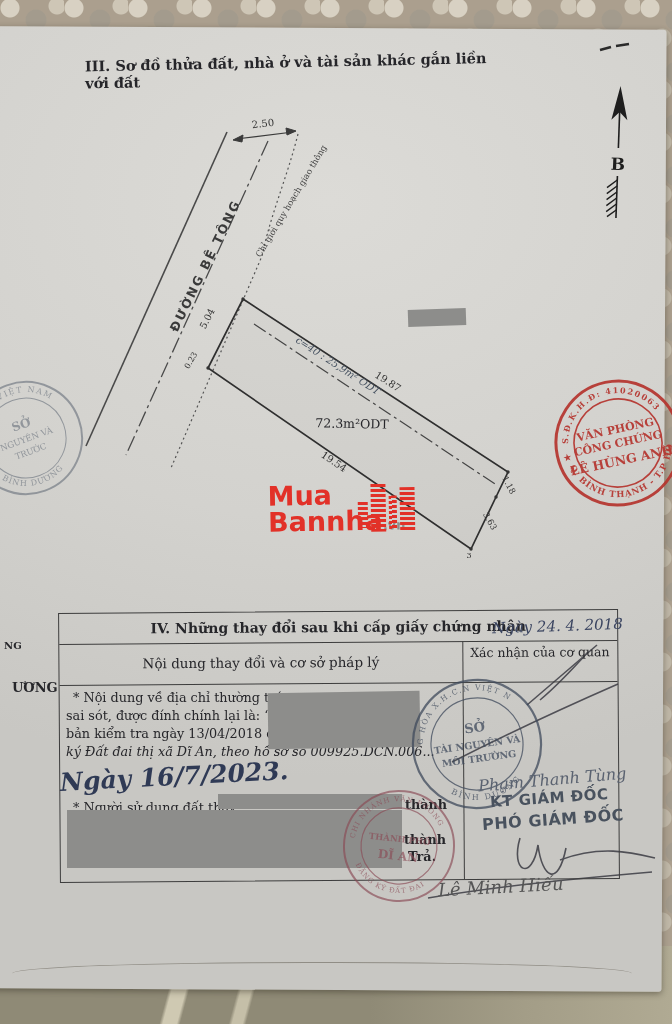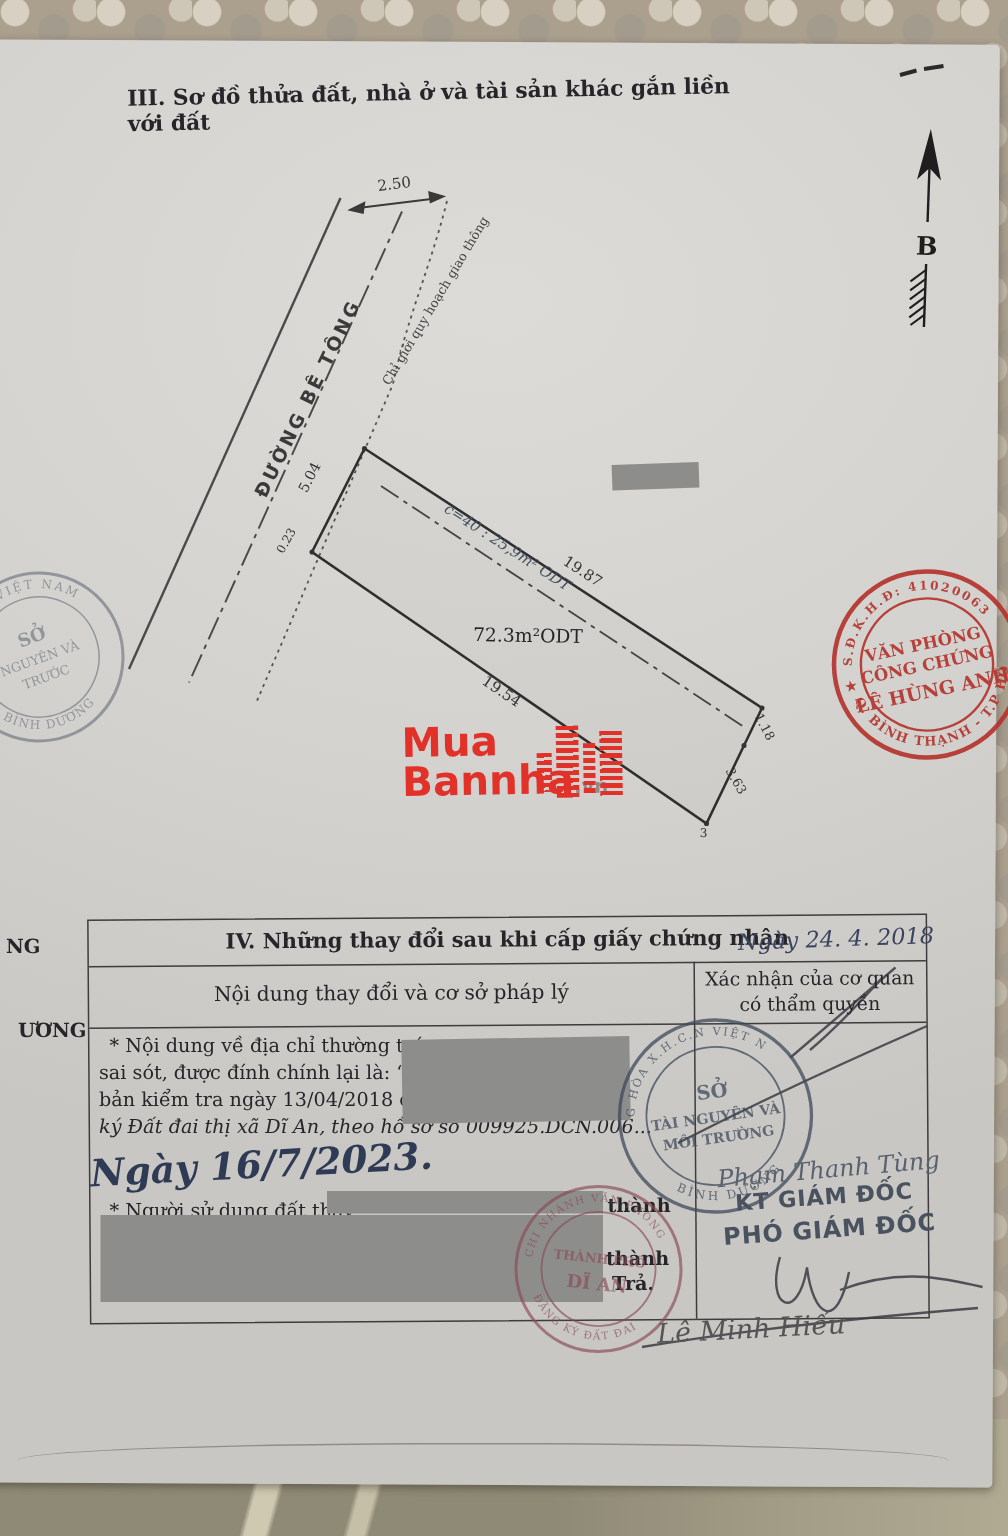--- a/index.html
+++ b/index.html
@@ -165,21 +165,20 @@
 </div>
 
 <div class="abs" id="s4-table">
   <div class="abs" id="s4-row1">
     <div class="doc ctr" style="font-weight:bold;font-size:14px;line-height:30px;">IV. Những thay đổi sau khi cấp giấy chứng nhận</div>
   </div>
   <div class="abs" id="s4-row2">
     <div class="abs doc ctr" style="left:0;top:0;width:403px;font-size:13.5px;line-height:41px;">Nội dung thay đổi và cơ sở pháp lý</div>
     <div class="abs doc ctr" style="left:403px;top:4px;width:155px;font-size:12.5px;line-height:1.35;">
       <div>Xác nhận của cơ quan</div>
-      <div>có thẩm quyền</div>
     </div>
   </div>
   <div class="abs" id="s4-divider-hdr"></div>
   <div class="abs" id="s4-divider-body"></div>
 </div>
 
 <div class="abs hand" style="left:492px;top:617px;font-size:15px;transform:rotate(-2deg);white-space:nowrap;">Ngày 24. 4. 2018</div>
 
 <div class="abs bodyline" style="left:73px;top:690px;">* Nội dung về địa chỉ thường trú:</div>
 <div class="abs bodyline" style="left:66px;top:708px;">sai sót, được đính chính lại là: “T</div>
@@ -223,14 +222,14 @@
   <circle cx="59" cy="59" r="55" fill="none" stroke="#8a4a55" stroke-width="2"></circle>
   <circle cx="59" cy="59" r="38" fill="none" stroke="#8a4a55" stroke-width="1.2"></circle>
   <text font-size="7" fill="#8a4a55" letter-spacing="1"><textPath href="#brTop" startOffset="2%">CHI NHÁNH VĂN PHÒNG</textPath></text>
   <text font-size="7" fill="#8a4a55" letter-spacing="1"><textPath href="#brBot" startOffset="16%">ĐĂNG KÝ ĐẤT ĐAI</textPath></text>
   <text x="59" y="55" text-anchor="middle" font-size="8.5" font-weight="bold" fill="#8a4a55">THÀNH PHỐ</text>
   <text x="59" y="73" text-anchor="middle" font-size="12" font-weight="bold" fill="#8a4a55">DĨ AN</text>
 </svg>
 
 <div class="abs stampname" style="left:438px;top:876px;font-size:18px;color:#555;transform:rotate(-3deg);white-space:nowrap;">Lê Minh Hiếu</div>
 
-<div class="abs doc" style="left:4px;top:624px;font-weight:bold;font-size:13px;">NG</div>
+<div class="abs doc" style="left:4px;top:640px;font-weight:bold;font-size:10px;">NG</div>
 <div class="abs doc" style="left:0;top:680px;font-weight:bold;font-size:13px;padding-left:12px;">ƯƠNG</div>
 
 </body></html>

